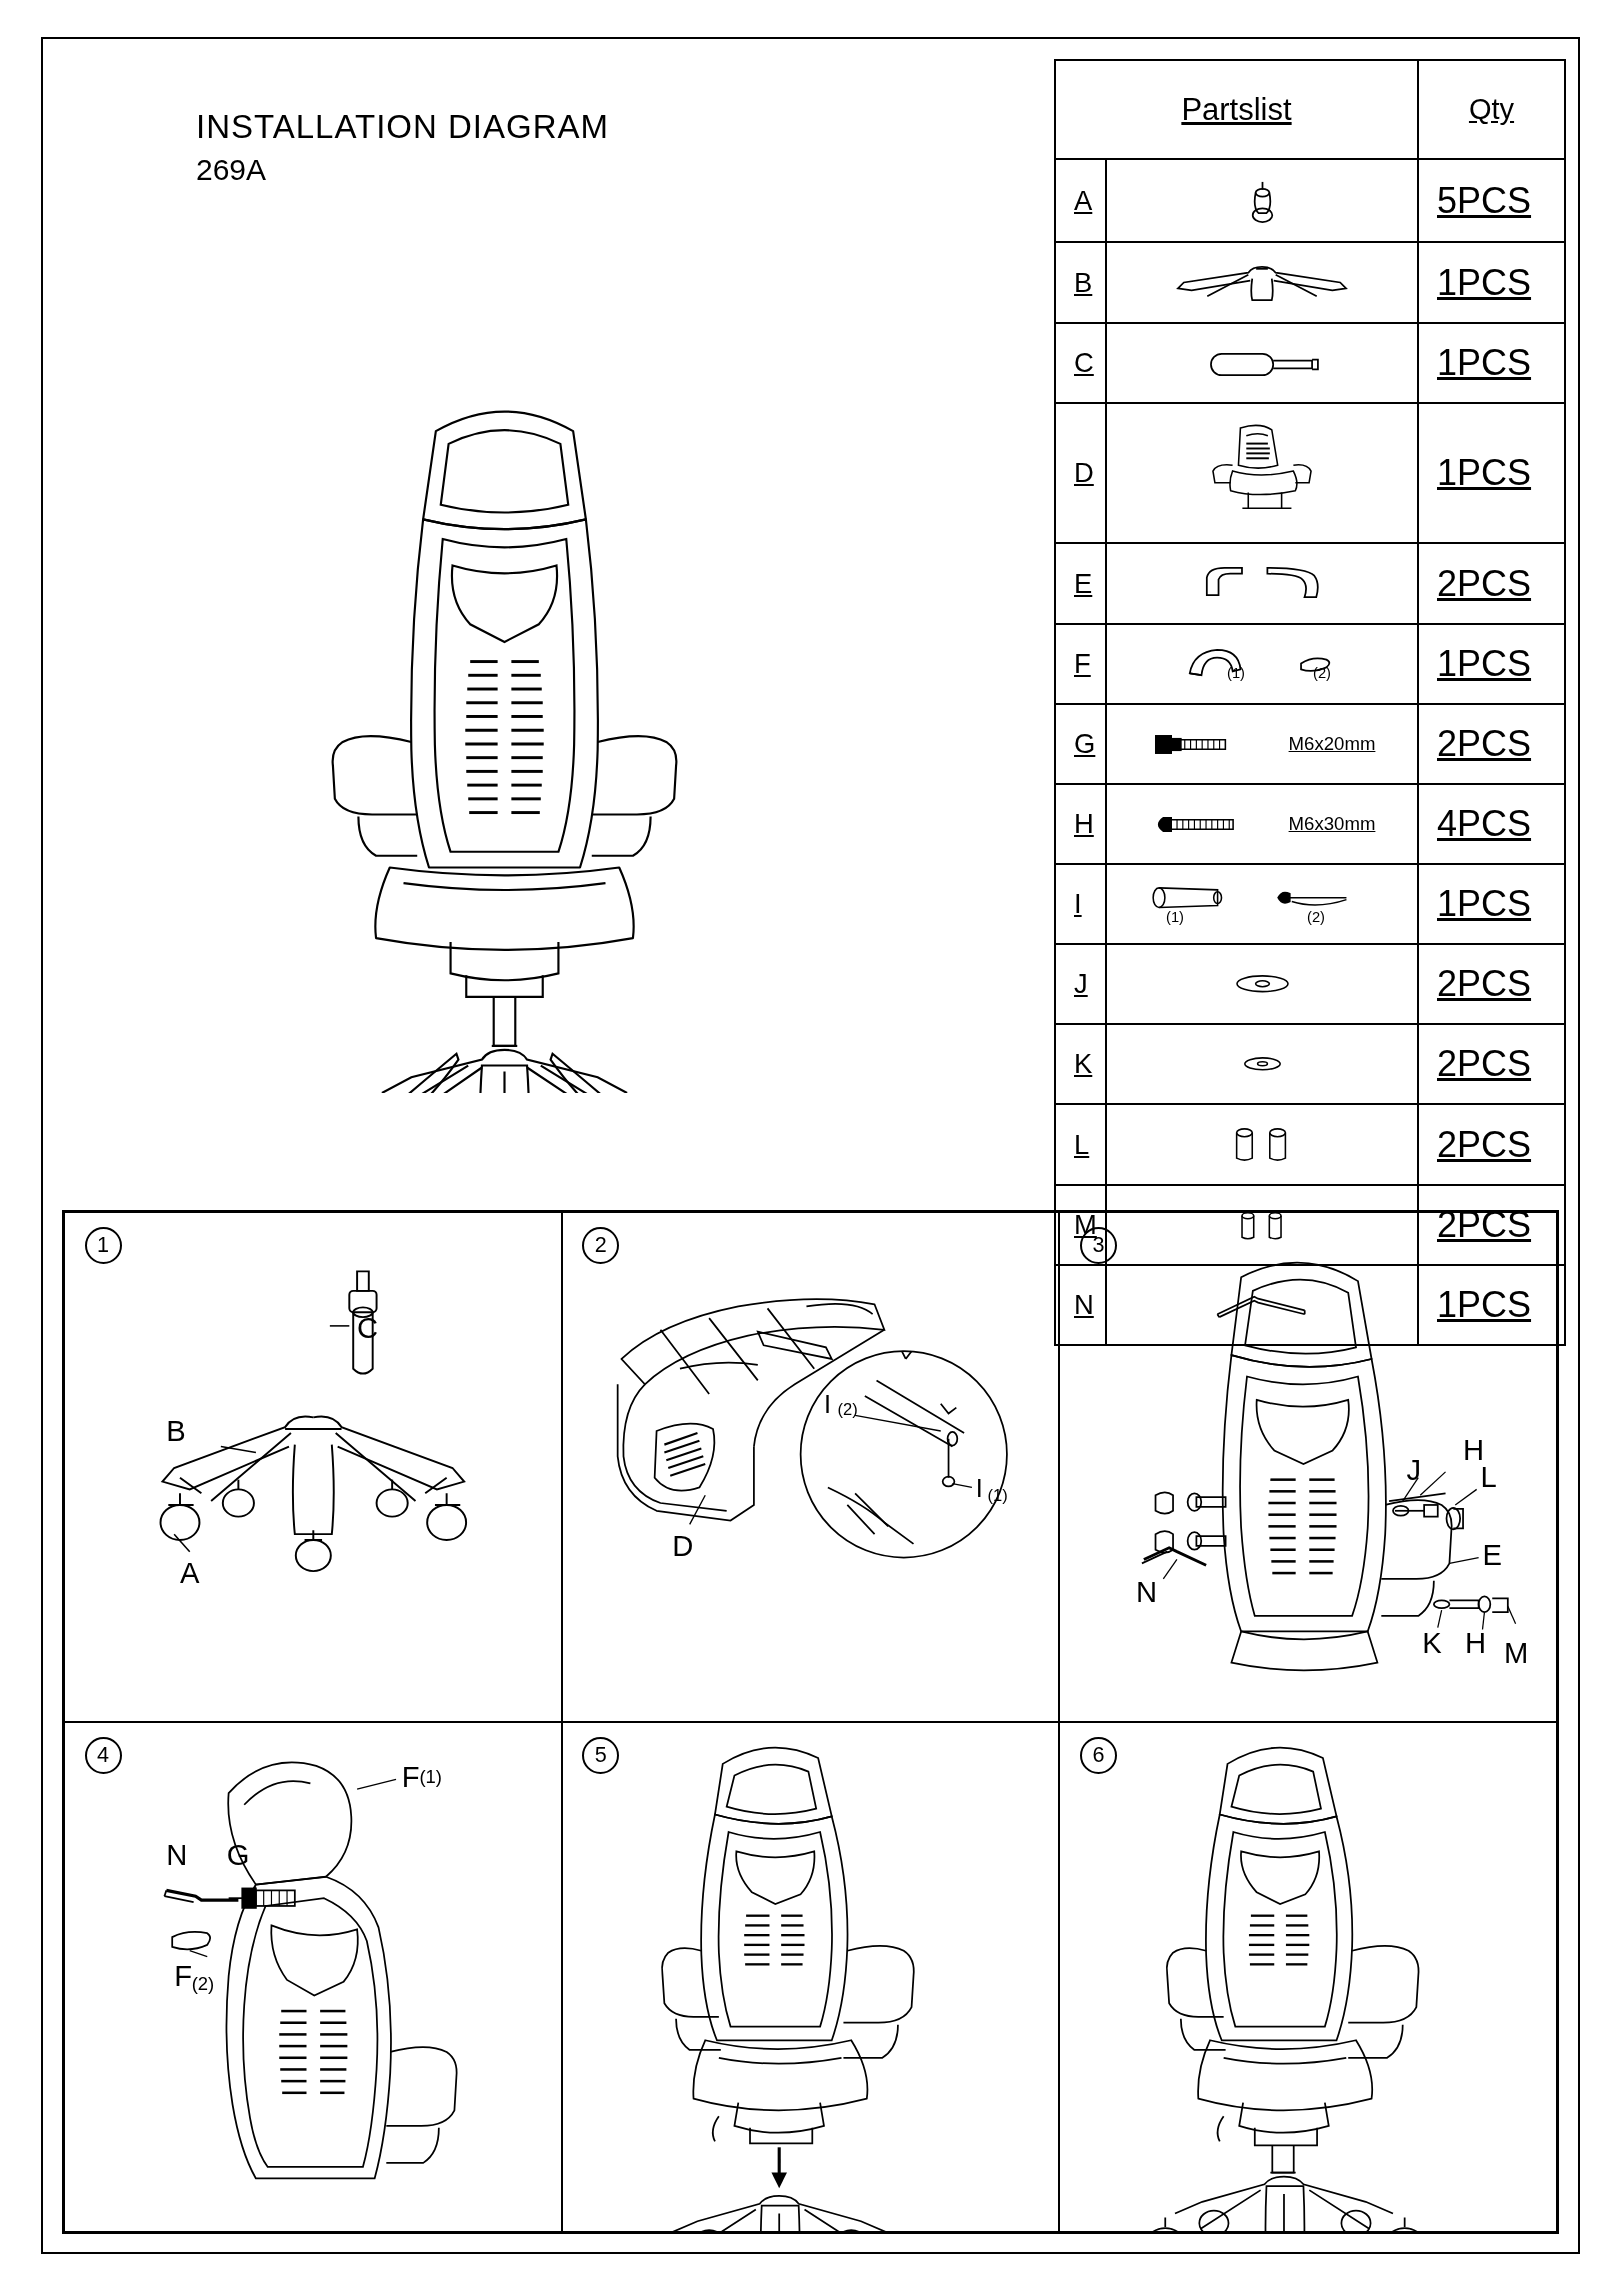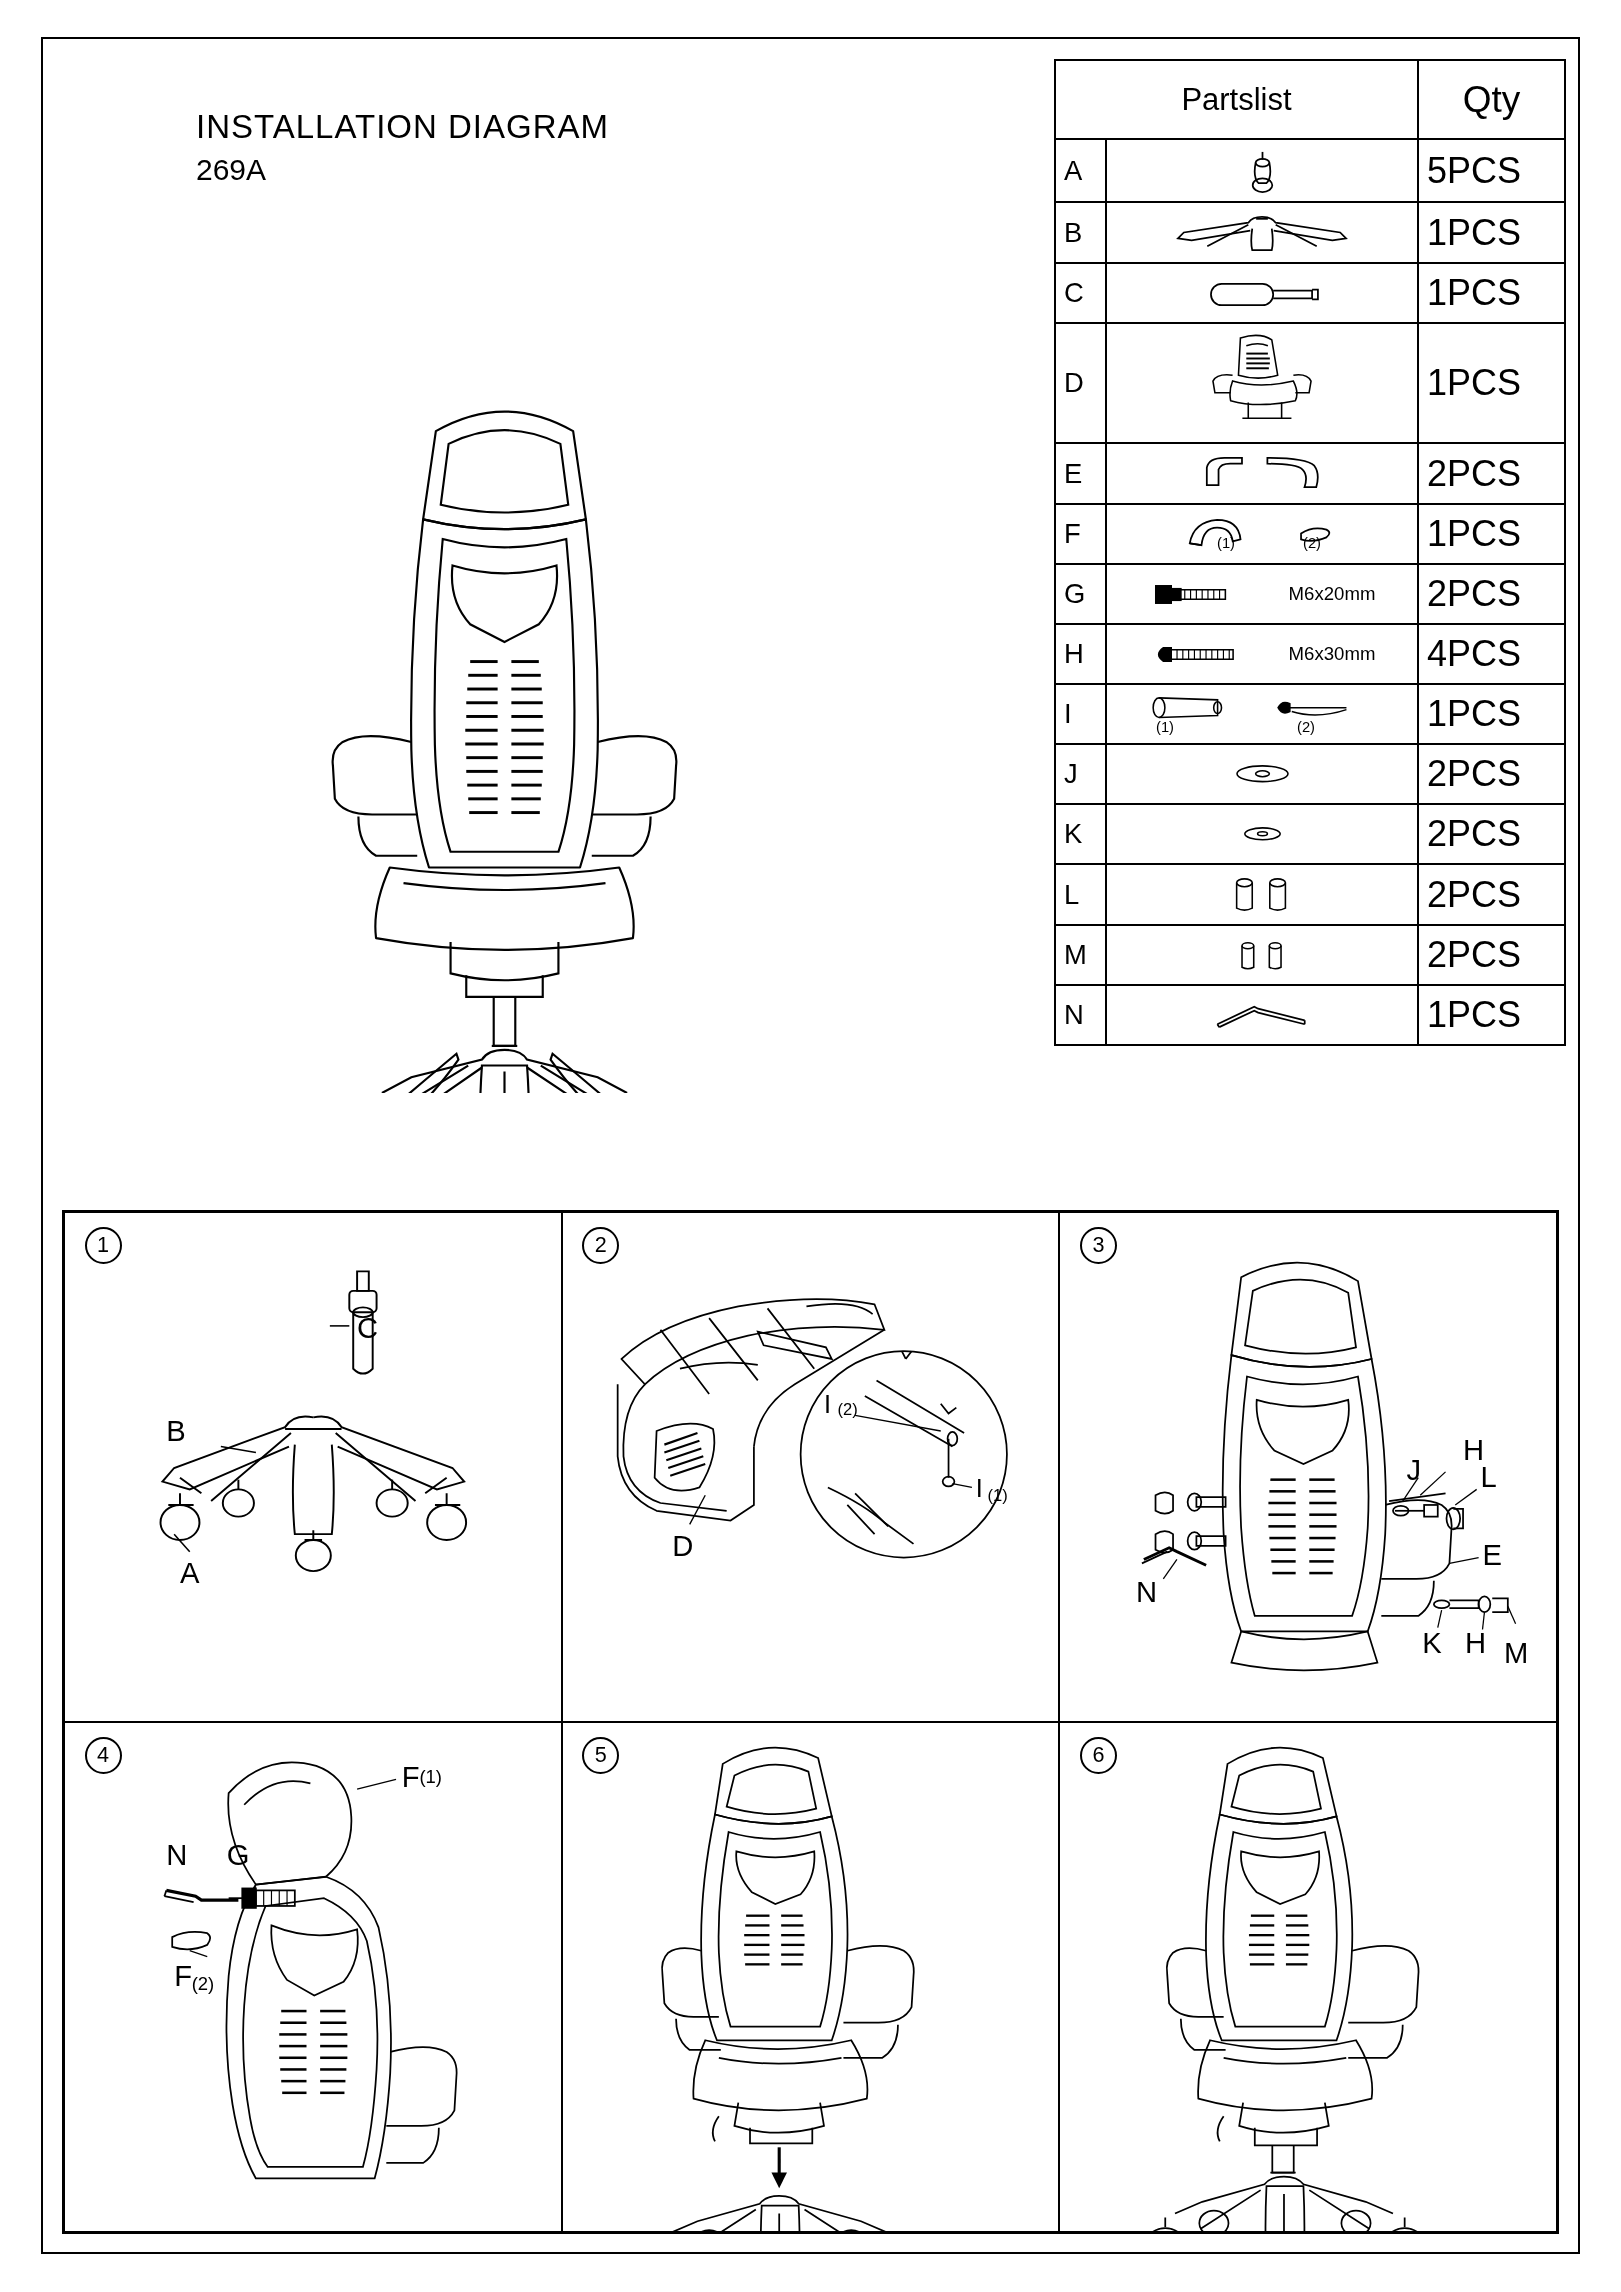--- a/index.html
+++ b/index.html
@@ -63,32 +63,33 @@
   .parts-table {
     position: absolute;
     left: 1054px;
     top: 59px;
     width: 510px;
     border-collapse: collapse;
     table-layout: fixed;
   }
   .parts-table td, .parts-table th {
     border: 2px solid #000;
-    padding: 8px;
+    padding: 18px;
     vertical-align: middle;
+    text-decoration: underline;
   }
   .parts-table th {
     font-weight: normal;
   }
   .col-letter { width: 51px; }
   .col-pic    { width: 312px; }
   .col-qty    { width: 147px; }
 
   .hdr-name { font-size: 31px; height: 61px; }
-  .hdr-qty  { font-size: 37px; }
+  .hdr-qty  { font-size: 29px; }
 
   .cell-letter { font-size: 27.4px; }
   .cell-qty    { font-size: 36px; }
   .cell-pic    { height: 100%; }
   .pic-wrap {
     display: flex;
     align-items: center;
     justify-content: center;
     height: 100%;
     position: relative;

